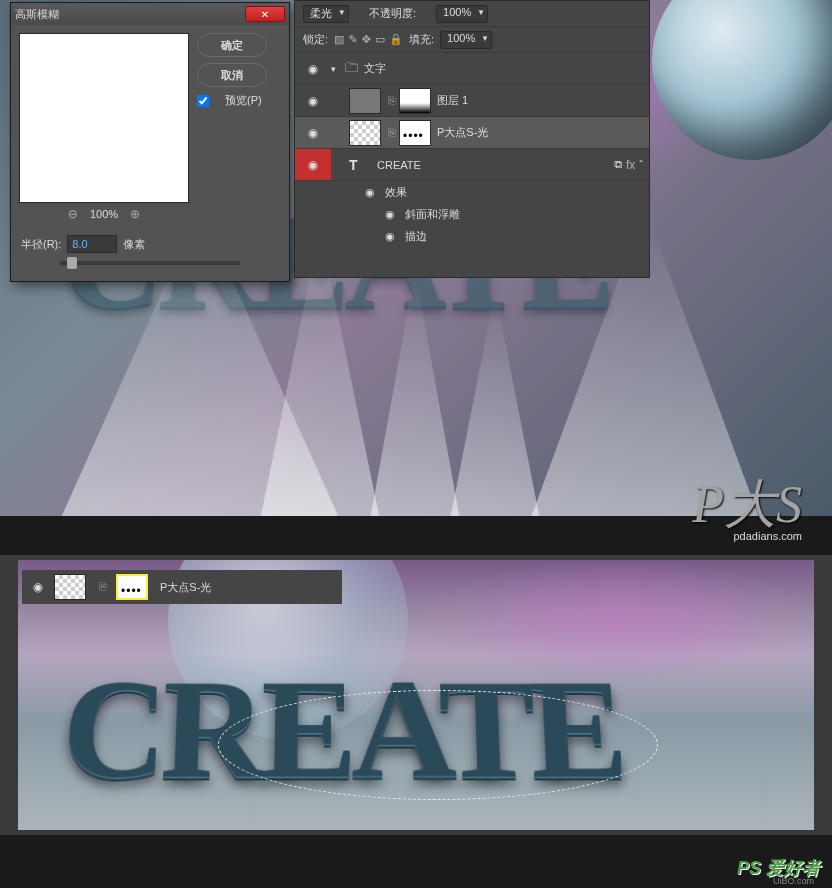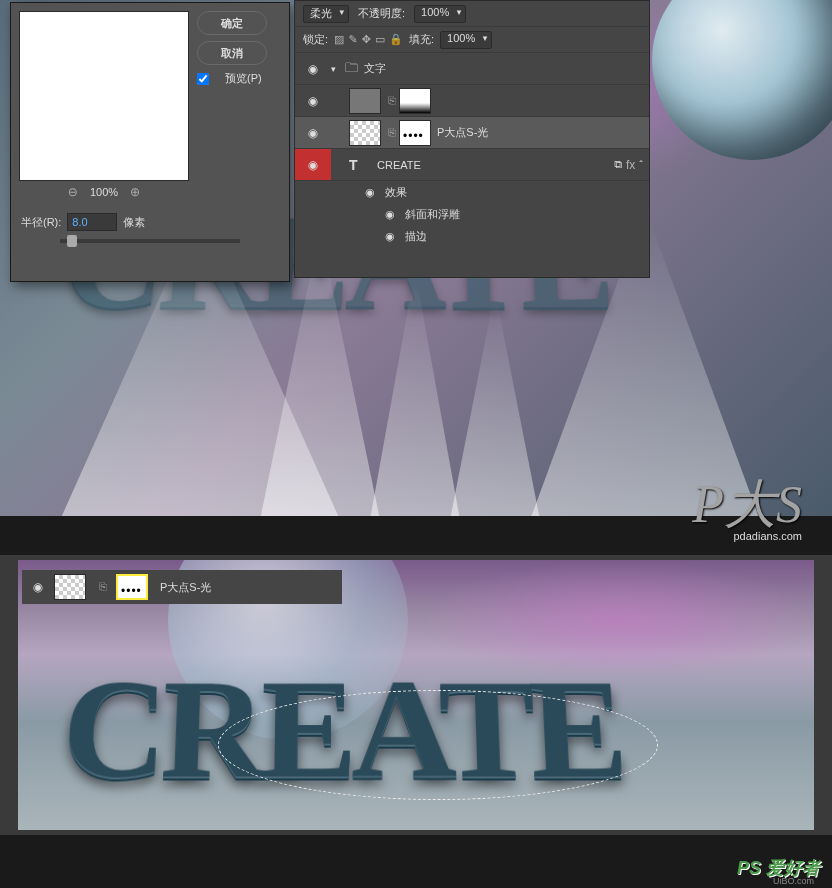--- a/index.html
+++ b/index.html
@@ -71,21 +71,21 @@
 .radius-row { display: flex; align-items: center; gap: 6px; padding: 6px 10px; font-size: 11px; color: #ddd; }
 .radius-input { width: 50px; height: 18px; background: #3a3a3a; border: 1px solid #2a2a2a; color: #5bb5ff; font-size: 11px; padding: 0 4px; }
 .slider { width: 180px; height: 4px; background: #3a3a3a; margin: 2px auto 8px; position: relative; }
 .slider-thumb { position: absolute; left: 4%; top: -4px; width: 10px; height: 12px; background: #aaa; border-radius: 2px; }
 
 
 .layers-panel {
   position: absolute; top: 0; left: 294px; width: 356px; height: 278px;
   background: #454545; border: 1px solid #2a2a2a; font-size: 11px; color: #ddd;
 }
-.lp-row1 { height: 26px; display: flex; align-items: center; padding: 0 8px; gap: 9px; border-bottom: 1px solid #3a3a3a; }
+.lp-row1 { height: 26px; display: flex; align-items: center; padding: 0 8px; gap: 20px; border-bottom: 1px solid #3a3a3a; }
 .lp-dropdown { height: 18px; background: #3a3a3a; border: 1px solid #2a2a2a; padding: 0 16px 0 6px; border-radius: 2px; font-size: 11px; color: #ddd; position: relative; }
 .lp-dropdown::after { content: "▾"; position: absolute; right: 4px; top: 1px; font-size: 9px; }
 .lp-label { font-size: 11px; }
 .lp-row2 { height: 26px; display: flex; align-items: center; padding: 0 8px; gap: 6px; border-bottom: 1px solid #3a3a3a; }
 .lock-icons { display: flex; gap: 4px; }
 .lock-icons span { font-size: 11px; opacity: 0.7; }
 .layer-item { height: 32px; display: flex; align-items: center; border-bottom: 1px solid #3a3a3a; }
 .layer-item.selected { background: #5a5a5a; }
 .layer-item.red { position: relative; }
 .layer-item.red::before { content: ""; position: absolute; left: 0; top: 0; width: 36px; height: 100%; background: #c23030; }
@@ -170,20 +170,24 @@
   <div class="light-cones">
     <div class="cone cone1"></div>
       <div class="cone cone2"></div>
       <div class="cone cone3"></div>
       <div class="cone cone4"></div>
       <div class="cone cone5"></div>
   </div>
 </div>
 
 <div class="dialog">
+  <div class="dialog-title">
+    <span>高斯模糊</span>
+    <div class="dialog-close">✕</div>
+  </div>
   <div class="dialog-body">
     <div>
       <div class="preview-box"></div>
       <div class="zoom-row">
         <span class="zoom-icon">⊖</span>
         <span>100%</span>
         <span class="zoom-icon">⊕</span>
       </div>
     </div>
     <div class="dialog-controls">
@@ -230,20 +234,21 @@
     <span class="folder-icon">🗀</span>
     <span class="layer-name">文字</span>
   </div>
 
   <div class="layer-item">
     <div class="eye">◉</div>
     <div class="indent"></div>
     <div class="thumb"></div>
     <span class="link-icon">⎘</span>
     <div class="mask-thumb fuzzy"></div>
+    <span class="layer-name">图层 1</span>
   </div>
 
   <div class="layer-item selected">
     <div class="eye">◉</div>
     <div class="indent"></div>
     <div class="thumb checker"></div>
     <span class="link-icon">⎘</span>
     <div class="mask-thumb dots"></div>
     <span class="layer-name">P大点S-光</span>
   </div>

